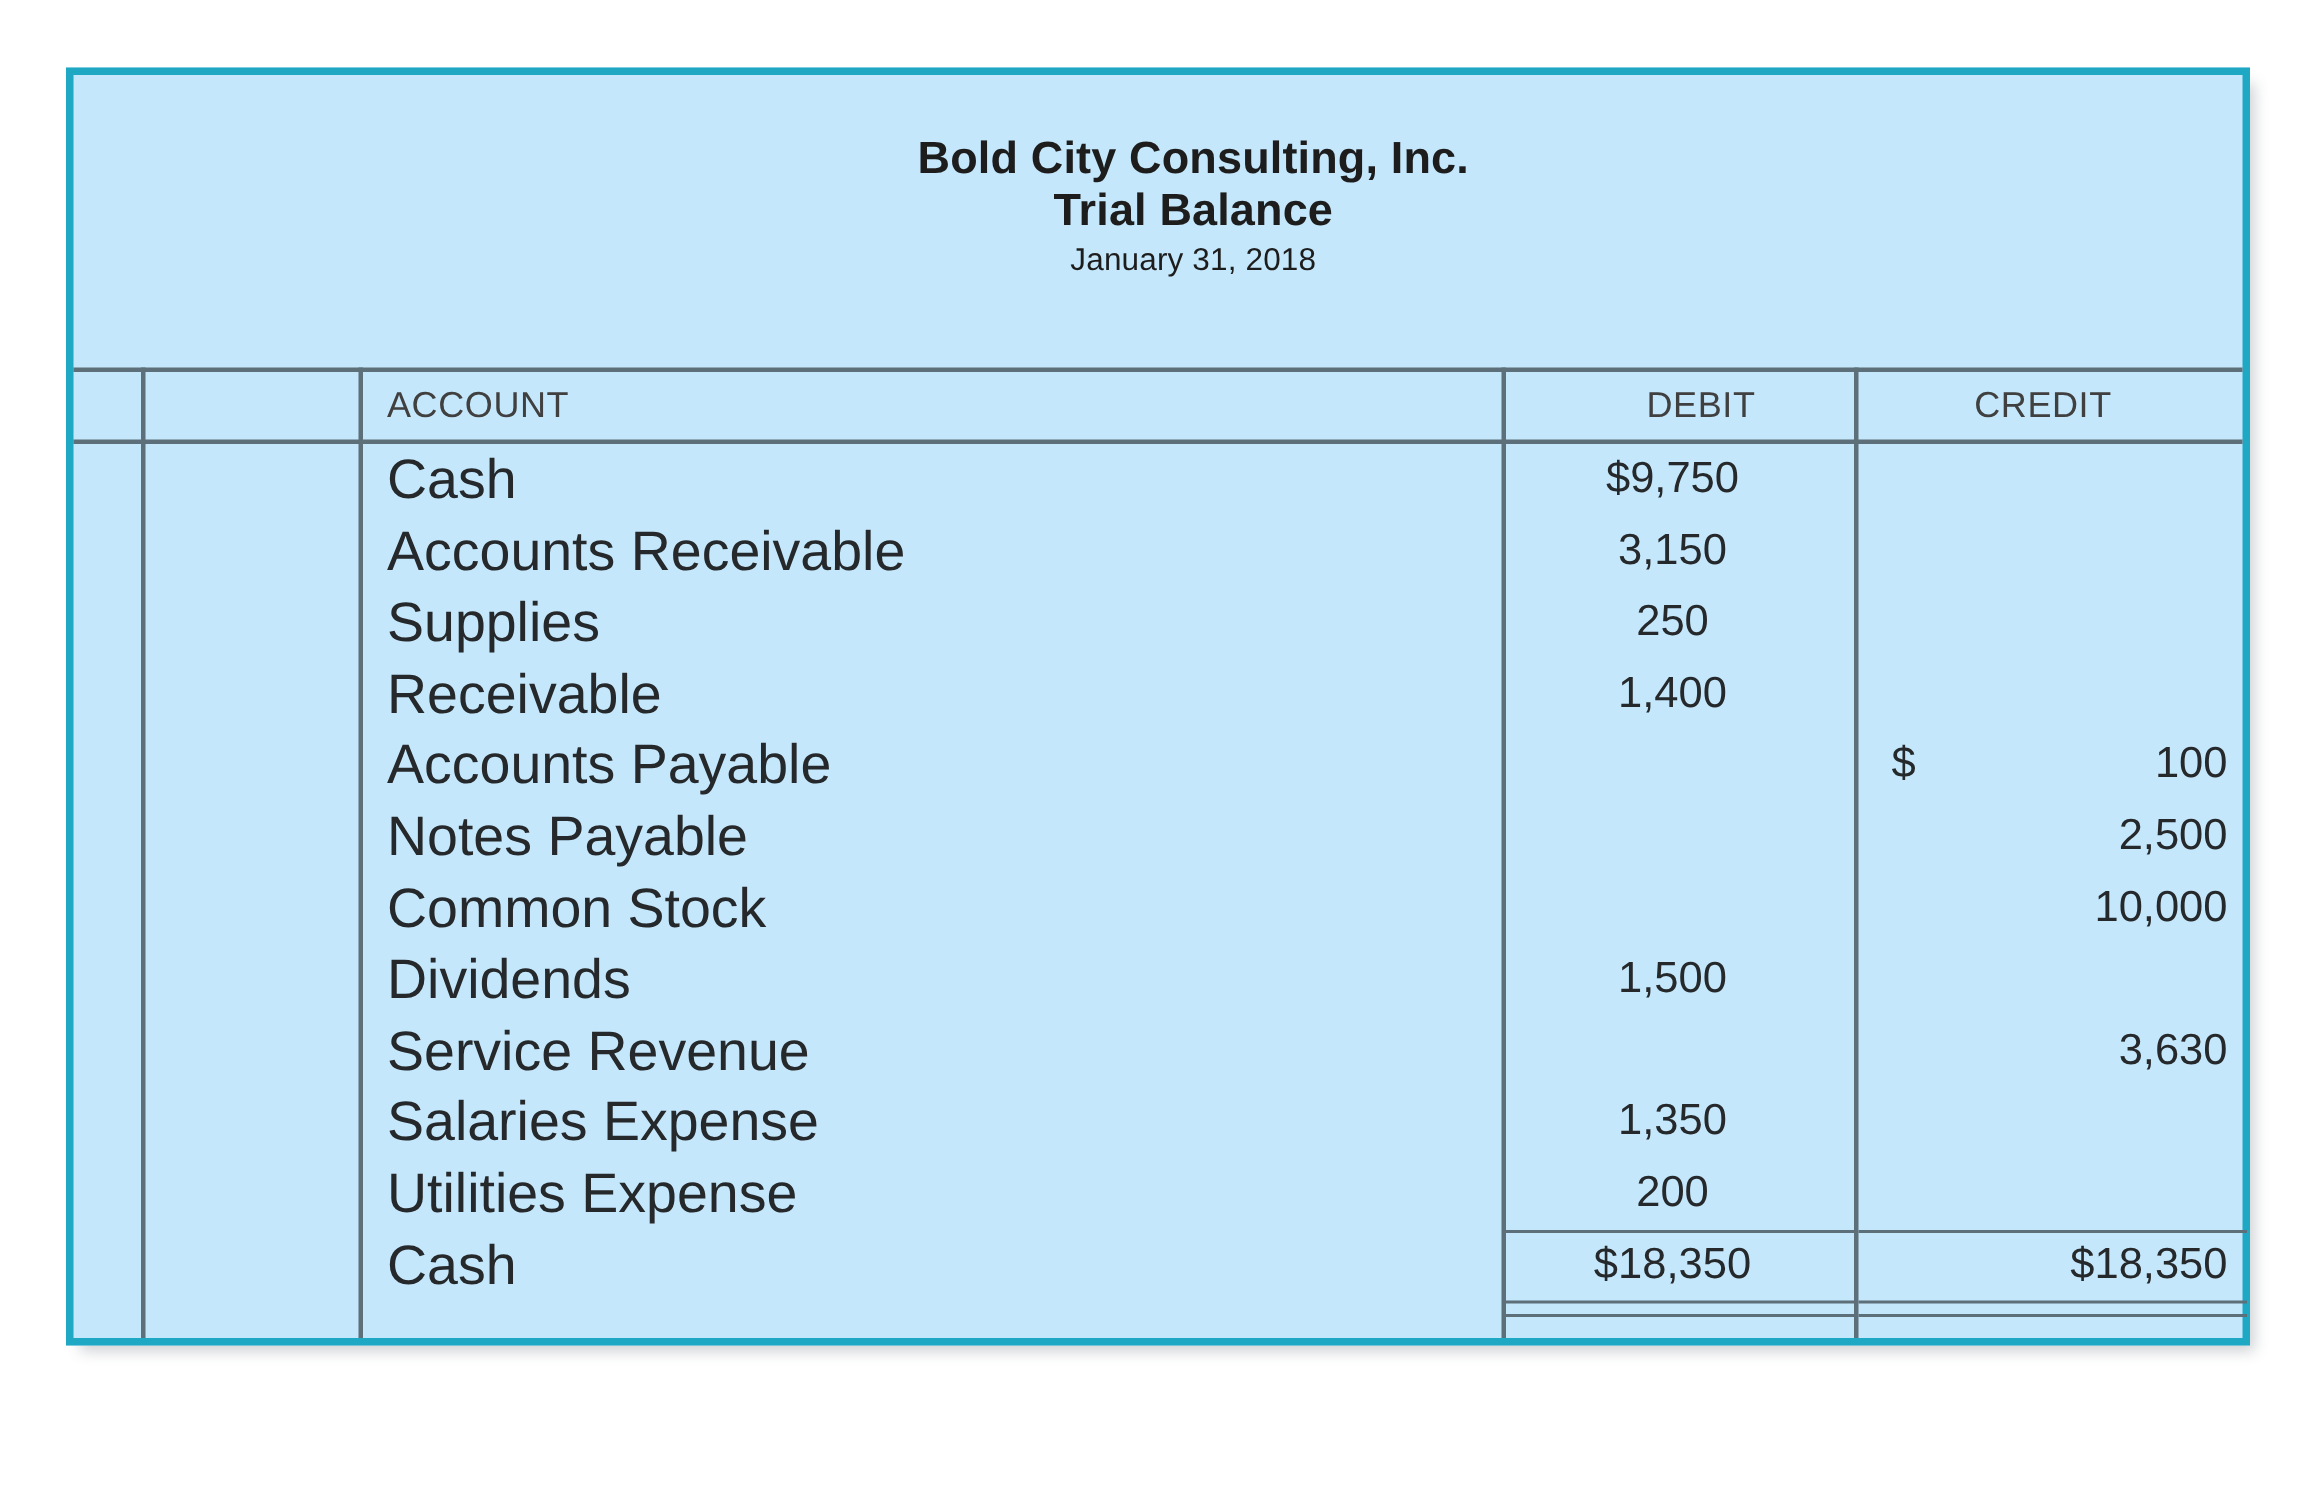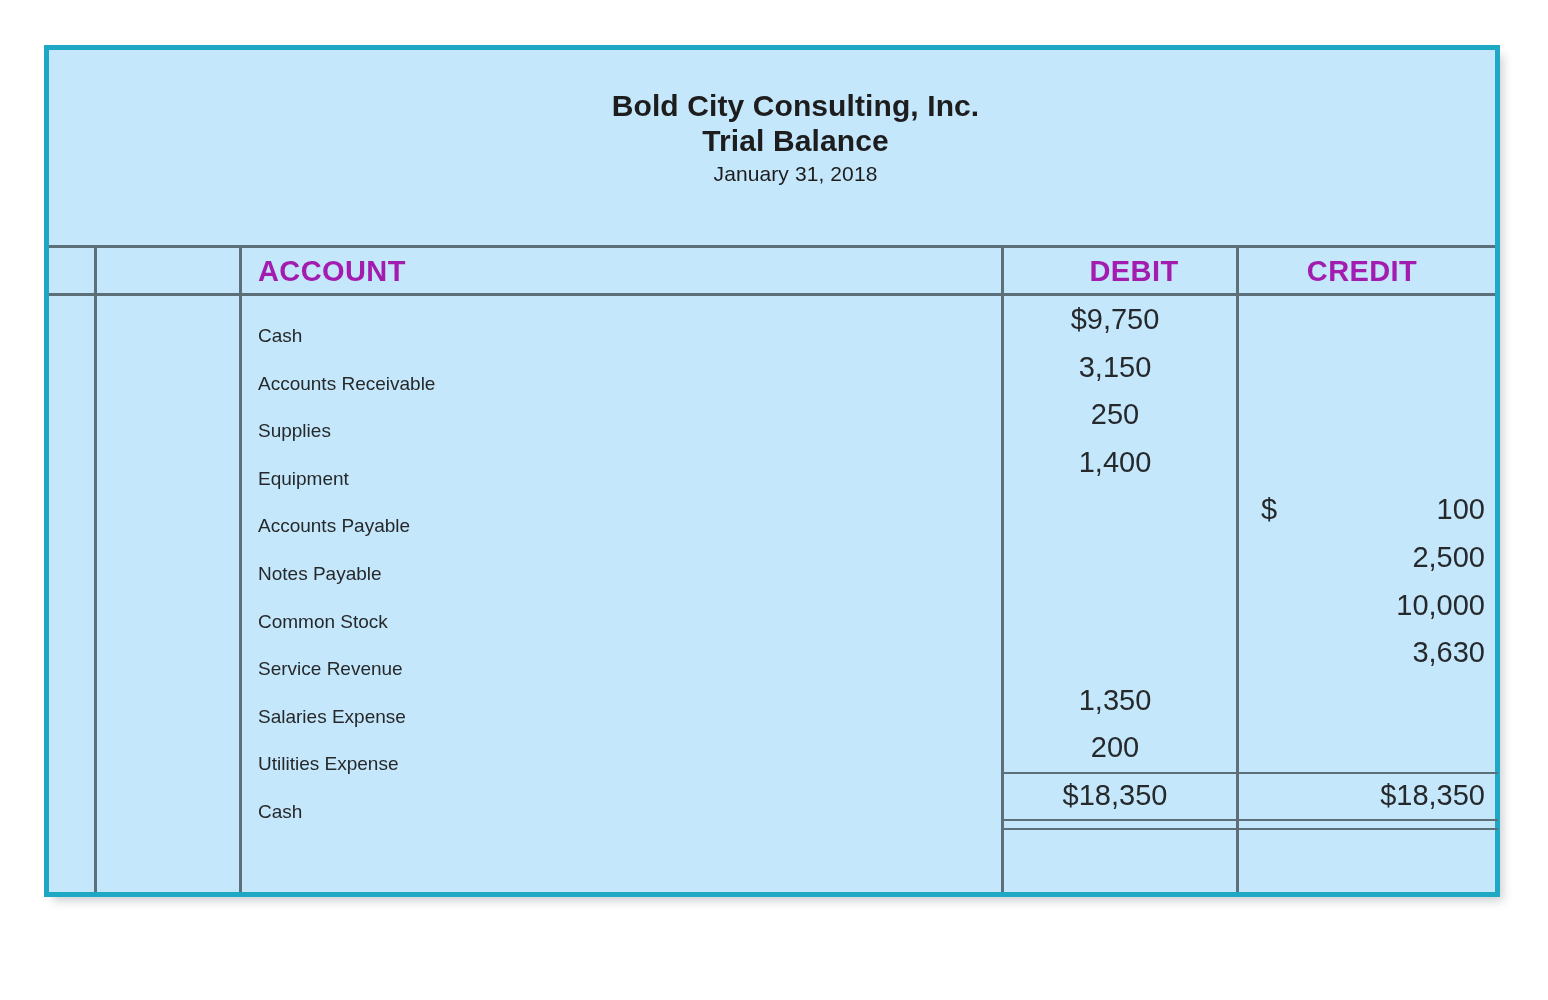--- a/index.html
+++ b/index.html
@@ -83,47 +83,47 @@
   }
   #hrule-top    { top: 195px; }
   #hrule-bottom { top: 243px; }
 
   
   .col-header {
     position: absolute;
     top: 199px;
     height: 44px;
     line-height: 44px;
-    font-weight: bold;
-    font-size: 29px;
-    color: #a21caf;
+    font-weight: normal;
+    font-size: 24px;
+    color: #404040;
     letter-spacing: 0.4px;
   }
   #hdr-account { left: 209px; text-align: left; }
   #hdr-debit   { left: 955px; width: 260px; text-align: center; }
   #hdr-credit  { left: 1185px; width: 256px; text-align: center; }
 
   
   #rows {
     position: absolute;
     left: 0;
     top: 246px;
     right: 0;
   }
   .row {
     position: relative;
     height: 47.6px;
   }
   .cell-account {
     position: absolute;
     left: 209px;
-    top: 16px;
+    top: 0;
     height: 47.6px;
     line-height: 47.6px;
-    font-size: 19px;
+    font-size: 37px;
     color: #26292b;
     white-space: nowrap;
   }
   .cell-debit {
     position: absolute;
     left: 955px;
     width: 222px;
     top: 0;
     height: 47.6px;
     line-height: 47.6px;
@@ -206,38 +206,43 @@
           <div class="cell-account">Accounts Receivable</div>
           <div class="cell-debit">3,150</div>
           <div class="cell-credit"></div>
         </div>
         <div class="row">
           <div class="cell-account">Supplies</div>
           <div class="cell-debit">250</div>
           <div class="cell-credit"></div>
         </div>
         <div class="row">
-          <div class="cell-account">Equipment</div>
+          <div class="cell-account">Receivable</div>
           <div class="cell-debit">1,400</div>
           <div class="cell-credit"></div>
         </div>
         <div class="row">
           <div class="cell-account">Accounts Payable</div>
           <div class="cell-debit"></div>
           <div class="cell-credit"><span class="money-dollar">$</span>100</div>
         </div>
         <div class="row">
           <div class="cell-account">Notes Payable</div>
           <div class="cell-debit"></div>
           <div class="cell-credit">2,500</div>
         </div>
         <div class="row">
           <div class="cell-account">Common Stock</div>
           <div class="cell-debit"></div>
           <div class="cell-credit">10,000</div>
+        </div>
+        <div class="row">
+          <div class="cell-account">Dividends</div>
+          <div class="cell-debit">1,500</div>
+          <div class="cell-credit"></div>
         </div>
         <div class="row">
           <div class="cell-account">Service Revenue</div>
           <div class="cell-debit"></div>
           <div class="cell-credit">3,630</div>
         </div>
         <div class="row">
           <div class="cell-account">Salaries Expense</div>
           <div class="cell-debit">1,350</div>
           <div class="cell-credit"></div>

